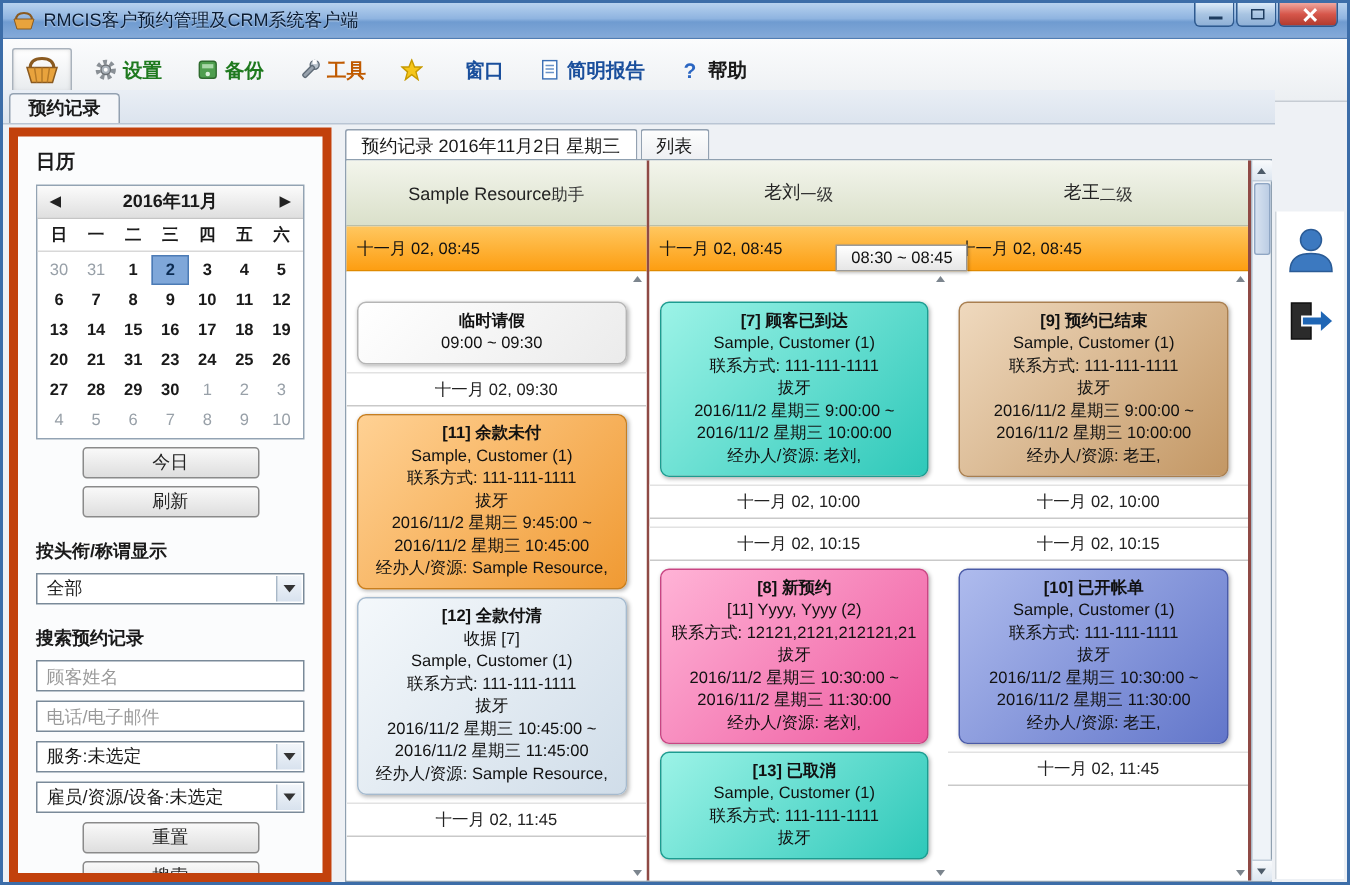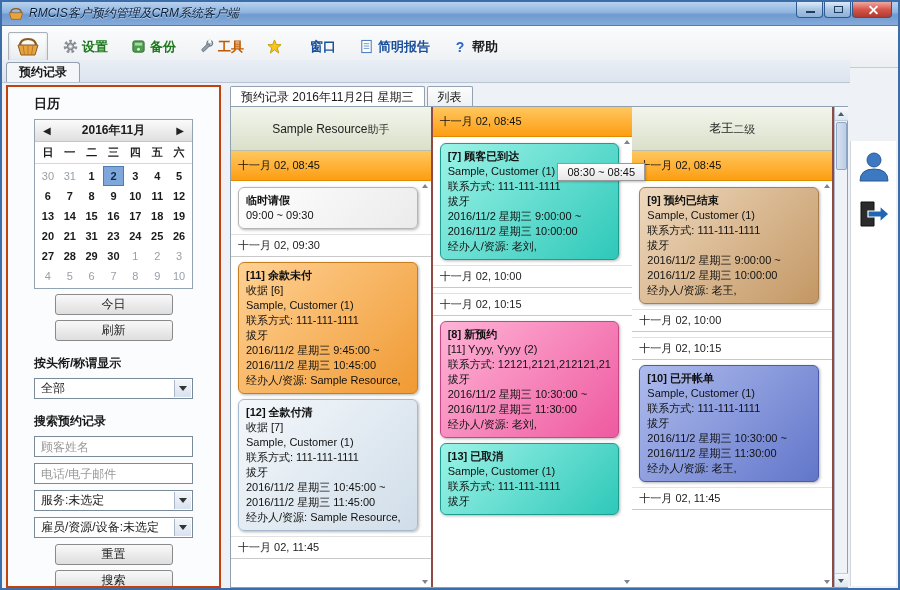--- a/index.html
+++ b/index.html
@@ -5,21 +5,21 @@
   * { box-sizing: border-box; margin: 0; padding: 0; }
   html,body { width:900px; height:590px; overflow:hidden; }
   body { font-family:"Liberation Sans","DejaVu Sans",sans-serif; font-size:12px; color:#1a1a1a; background:#d8e2ee; }
   .window { position:absolute; inset:0; border:2px solid #3c6da8; background:#eef1f5; }
 
   
   .titlebar { position:absolute; left:0; right:0; top:0; height:24px;
     background:linear-gradient(#b7d2ef 0%,#8fb4e0 45%,#6f9bd0 55%,#84aad9 100%);
     display:flex; align-items:center; padding:0 6px; border-bottom:1px solid #4f7db5; }
   .tb-icon { width:16px; height:14px; margin-right:5px; }
-  .tb-title { font-size:12px; color:#0a1c33; text-shadow:0 1px 1px rgba(255,255,255,.6);font-style:italic; }
+  .tb-title { font-size:12px; color:#0a1c33; text-shadow:0 1px 1px rgba(255,255,255,.6); }
   .win-controls { margin-left:auto; display:flex; align-self:flex-start; }
   .win-btn { position:relative; width:27px; height:16px; border:1px solid #2f5a8f; border-top:none;
     border-radius:0 0 4px 4px; background:linear-gradient(#dcebf9,#a8c4e2 50%,#8fb0d6); margin-left:1px; cursor:pointer; }
   .win-btn.close { width:40px; background:linear-gradient(#f0a8a0,#d6564a 50%,#b03a2e); }
   .glyph-min { position:absolute; left:9px; bottom:4px; width:9px; height:2px; background:#1e3c5f; }
   .glyph-max { position:absolute; left:9px; top:4px; width:9px; height:7px; border:1px solid #1e3c5f; }
   .glyph-x1,.glyph-x2 { position:absolute; left:15px; top:7px; width:11px; height:2px; background:#fff; }
   .glyph-x1 { transform:rotate(45deg); } .glyph-x2 { transform:rotate(-45deg); }
 
   
@@ -39,21 +39,21 @@
   .tabstrip { position:absolute; left:0; right:48px; top:58px; height:23px;
     background:linear-gradient(#e9eef5,#dce4ee); border-bottom:1px solid #b9c5d4; display:flex; align-items:flex-end; padding:0 4px;font-weight:bold; }
   .main-app-tab { height:20px; padding:0 12px; background:#f4f6f9; border:1px solid #93a1b1; border-bottom:none;
     border-radius:3px 3px 0 0; font-size:12px; display:flex; align-items:center; cursor:pointer; }
 
   
   .content { position:absolute; left:0; right:0; top:81px; bottom:0; }
 
   
   .sidebar { position:absolute; left:4px; top:2px; bottom:0; width:215px; background:#fbfcfd;
-    border:2px solid #c2410c; padding:8px 26px; overflow:hidden; }
+    border:6px solid #c2410c; padding:8px 12px; overflow:hidden; }
   .side-title { font-weight:bold; font-size:13px; margin-bottom:6px; }
   .calendar { border:1px solid #93a3b3; background:#fff; }
   .cal-nav { height:22px; background:linear-gradient(#fbfbfb,#dfdfdf); border-bottom:1px solid #c5c5c5;
     display:flex; align-items:center; justify-content:space-between; padding:0 8px; font-weight:bold; font-size:12px; }
   .cal-arrow { cursor:pointer; font-size:10px; color:#222; }
   .cal-weekdays { display:grid; grid-template-columns:repeat(7,1fr); text-align:center;
     font-size:11px; font-weight:bold; padding:3px 2px; border-bottom:1px solid #d8d8d8; }
   .cal-grid { display:grid; grid-template-columns:repeat(7,1fr); grid-auto-rows:20px; padding:2px; text-align:center; }
   .cal-day { display:flex; align-items:center; justify-content:center; font-size:11px; font-weight:bold; cursor:pointer; }
   .cal-day.muted { color:#98a0a8; font-weight:normal; }
@@ -80,21 +80,21 @@
   .board { position:absolute; left:6px; right:0; top:23px; bottom:0; border:1px solid #8fa0b0; background:#fff; display:flex; }
   .col-wrap { flex:1; min-width:0; display:flex; flex-direction:column; border-right:2px solid #8f4a45; }
   .col-wrap:nth-child(3) { border-right:none; }
   .bh-cell { height:44px; background:linear-gradient(#f3f5ec,#dae0ca); border-bottom:1px solid #b9bfa9;
     display:flex; flex-direction:row; align-items:center; justify-content:center; cursor:pointer; }
   .bh-name { font-size:12px; color:#222; }
   .bh-title { font-size:11px; color:#333; margin-top:2px; }
   .band-cell { height:30px; background:linear-gradient(#ffc75f,#fd9e12); border-bottom:1px solid #e08a00;
     display:flex; align-items:center; padding:0 7px; font-size:11px; color:#111; cursor:pointer; }
   .col-body { flex:1; position:relative; padding:6px 0 0 0; overflow:hidden; background:#fff; }
-  .col-items { position:absolute; inset:0; padding-top:6px; overflow:hidden; }
+  .col-items { position:absolute; inset:0; padding-top:20px; overflow:hidden;text-align:center; }
   .slot { margin-bottom:5px; }
   .card { margin-left:7px; margin-right:13px; border-radius:6px; border:1px solid #999; padding:5px 7px;
     font-size:11px; line-height:15px; color:#111; box-shadow:1px 1px 3px rgba(0,0,0,.3); cursor:pointer; overflow:hidden; }
   .card-title { font-weight:bold; white-space:nowrap; overflow:hidden; }
   .card-line { white-space:nowrap; overflow:hidden; }
   .card-white   { background:linear-gradient(135deg,#ffffff,#ebebeb); border-color:#b5b5b5; }
   .card-orange  { background:linear-gradient(135deg,#ffd194,#f09a33); border-color:#c87e1e; }
   .card-paleblue{ background:linear-gradient(135deg,#f4f8fb,#d0dde9); border-color:#a5bace; }
   .card-teal    { background:linear-gradient(135deg,#9cf3e7,#2ec8b9); border-color:#1d9c90; }
   .card-pink    { background:linear-gradient(135deg,#ffb3d6,#ee5aa0); border-color:#c94583; }
@@ -331,21 +331,20 @@
             <div class="band-cell">十一月 02, 08:45</div>
             <div class="col-body">
               <div class="col-items">
                 <div class="slot card card-white">
                   <div class="card-title">临时请假</div>
                   <div class="card-line">09:00 ~ 09:30</div>
                 </div>
                 <div class="slot slot-time">十一月 02, 09:30</div>
                 <div class="slot card card-orange">
                   <div class="card-title">[11] 余款未付</div>
-                  <div class="card-line">收据 [6]</div>
                   <div class="card-line">Sample, Customer (1)</div>
                   <div class="card-line">联系方式: 111-111-1111</div>
                   <div class="card-line">拔牙</div>
                   <div class="card-line">2016/11/2 星期三 9:45:00 ~</div>
                   <div class="card-line">2016/11/2 星期三 10:45:00</div>
                   <div class="card-line">经办人/资源: Sample Resource,</div>
                 </div>
                 <div class="slot card card-paleblue">
                   <div class="card-title">[12] 全款付清</div>
                   <div class="card-line">收据 [7]</div>
@@ -358,20 +357,24 @@
                 </div>
                 <div class="slot slot-time">十一月 02, 11:45</div>
               </div>
               <div class="col-scroll">
                 <span class="tri tri-up"></span>
                 <span class="tri tri-down"></span>
               </div>
             </div>
           </div>
           <div class="col-wrap">
+            <div class="bh-cell">
+              <div class="bh-name">老刘</div>
+              <div class="bh-title">一级</div>
+            </div>
             <div class="band-cell">十一月 02, 08:45</div>
             <div class="col-body">
               <div class="col-items">
                 <div class="slot card card-teal">
                   <div class="card-title">[7] 顾客已到达</div>
                   <div class="card-line">Sample, Customer (1)</div>
                   <div class="card-line">联系方式: 111-111-1111</div>
                   <div class="card-line">拔牙</div>
                   <div class="card-line">2016/11/2 星期三 9:00:00 ~</div>
                   <div class="card-line">2016/11/2 星期三 10:00:00</div>

